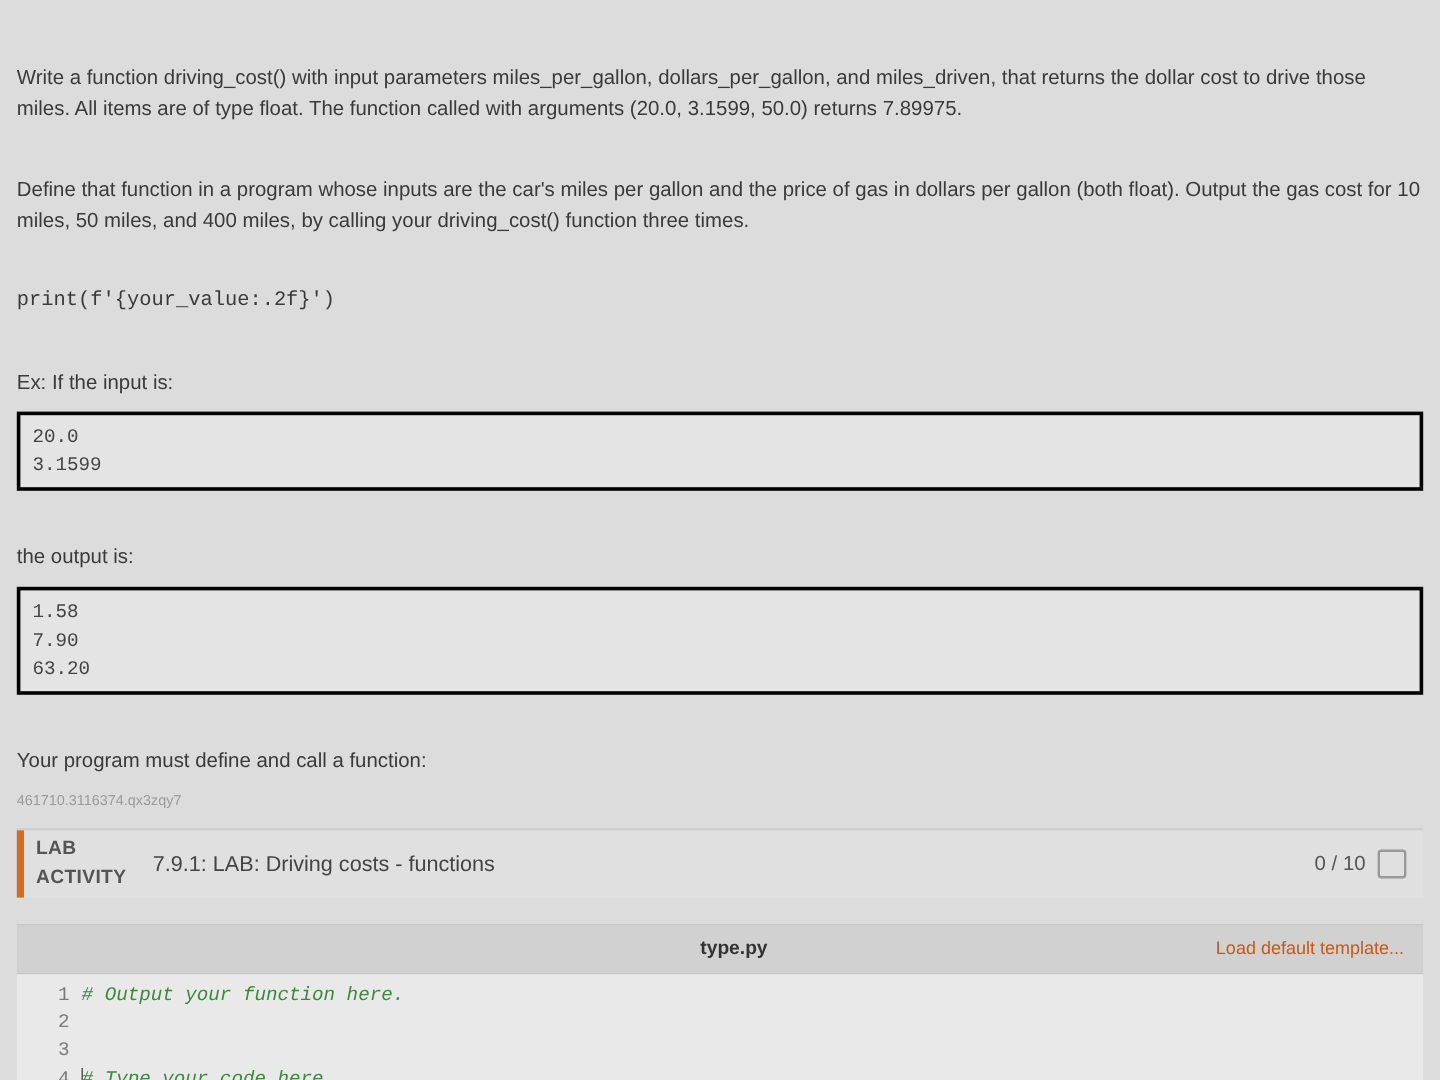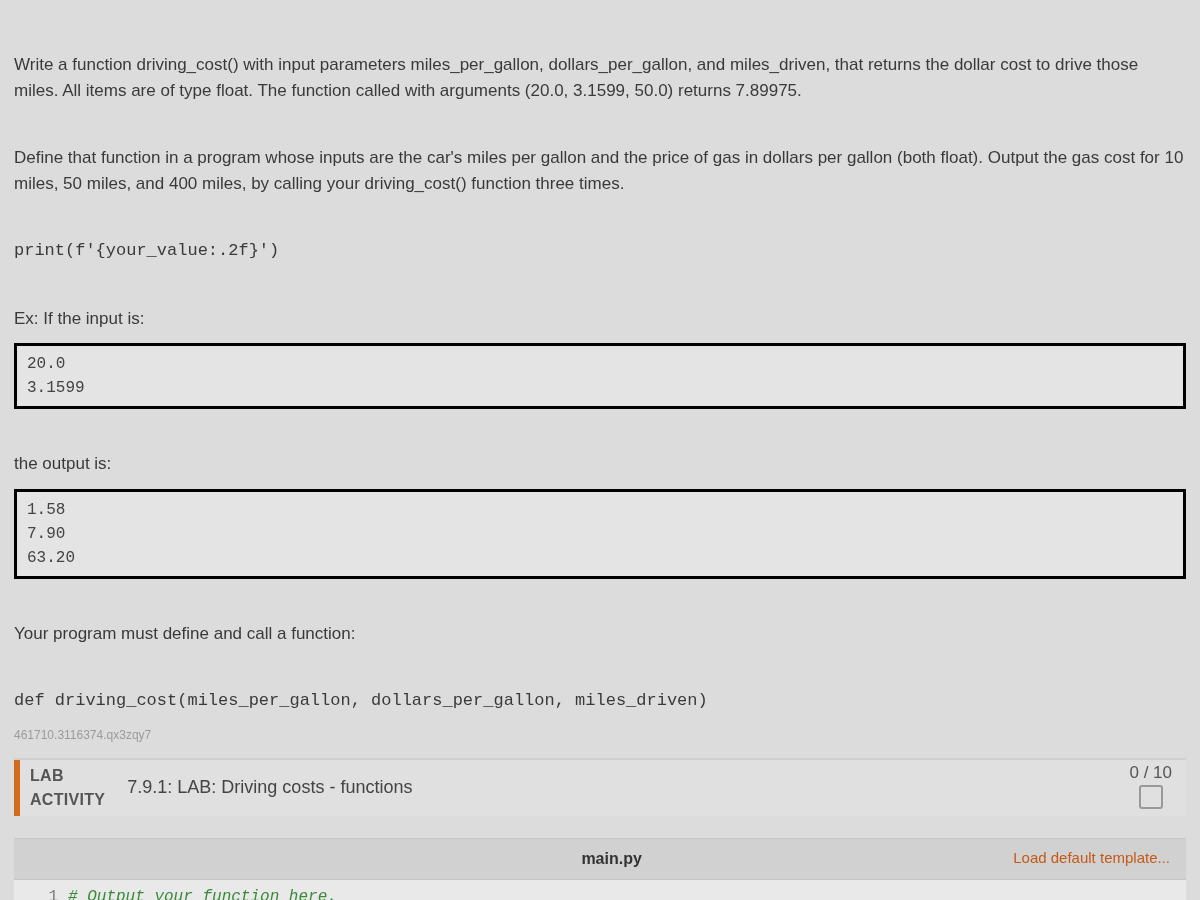--- a/index.html
+++ b/index.html
@@ -59,25 +59,24 @@
     .lab-title {
       flex: 1;
       display: flex;
       align-items: center;
       padding-left: 8px;
       font-size: 18px;
       color: #444;
     }
     .lab-score {
       display: flex;
-      align-items: flex-start;
+      align-items: center;
       padding: 0 14px;
       color: #555;
       font-size: 17px;
-      flex-direction: column;
     }
     .lab-check {
       width: 24px;
       height: 24px;
       border: 2px solid #999;
       border-radius: 3px;
       margin-left: 10px;
     }
     .editor-head {
       display: flex;
@@ -149,40 +148,39 @@
 <div class="prompt-text">
   <p>the output is:</p>
 </div>
 
 <div class="code-box">1.58
 7.90
 63.20</div>
 
 <div class="prompt-text">
   <p>Your program must define and call a function:</p>
-  <p class="mono">def driving_cost(miles_per_gallon, dollars_per_gallon, miles_driven)</p>
 </div>
 
 <div class="small-id">461710.3116374.qx3zqy7</div>
 
 <div class="lab-bar">
   <div class="lab-tag">
     <span>LAB</span>
     <span>ACTIVITY</span>
   </div>
   <div class="lab-title">7.9.1: LAB: Driving costs - functions</div>
   <div class="lab-score">
     <span>0 / 10</span>
     <span class="lab-check"></span>
   </div>
 </div>
 
 <div class="editor-head">
   <div style="width:180px"></div>
-  <div class="tab-center">main.py</div>
+  <div class="tab-center">type.py</div>
   <div class="load-template">Load default template...</div>
 </div>
 
 <div class="editor" id="editor">
     <div class="editor-row">
       <div class="gutter">1</div>
       <div class="code-cell"><span class="comment"># Output your function here.</span></div>
     </div>
     <div class="editor-row">
       <div class="gutter">2</div>

